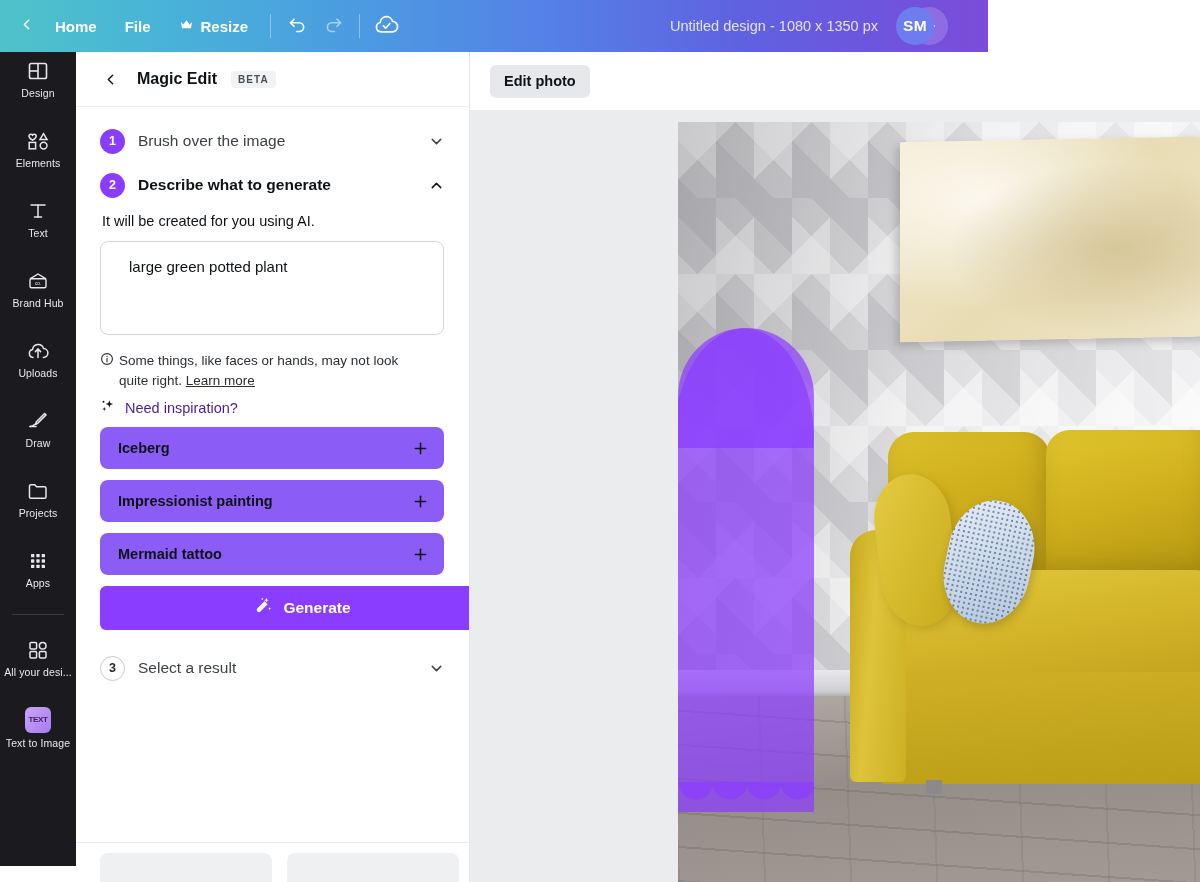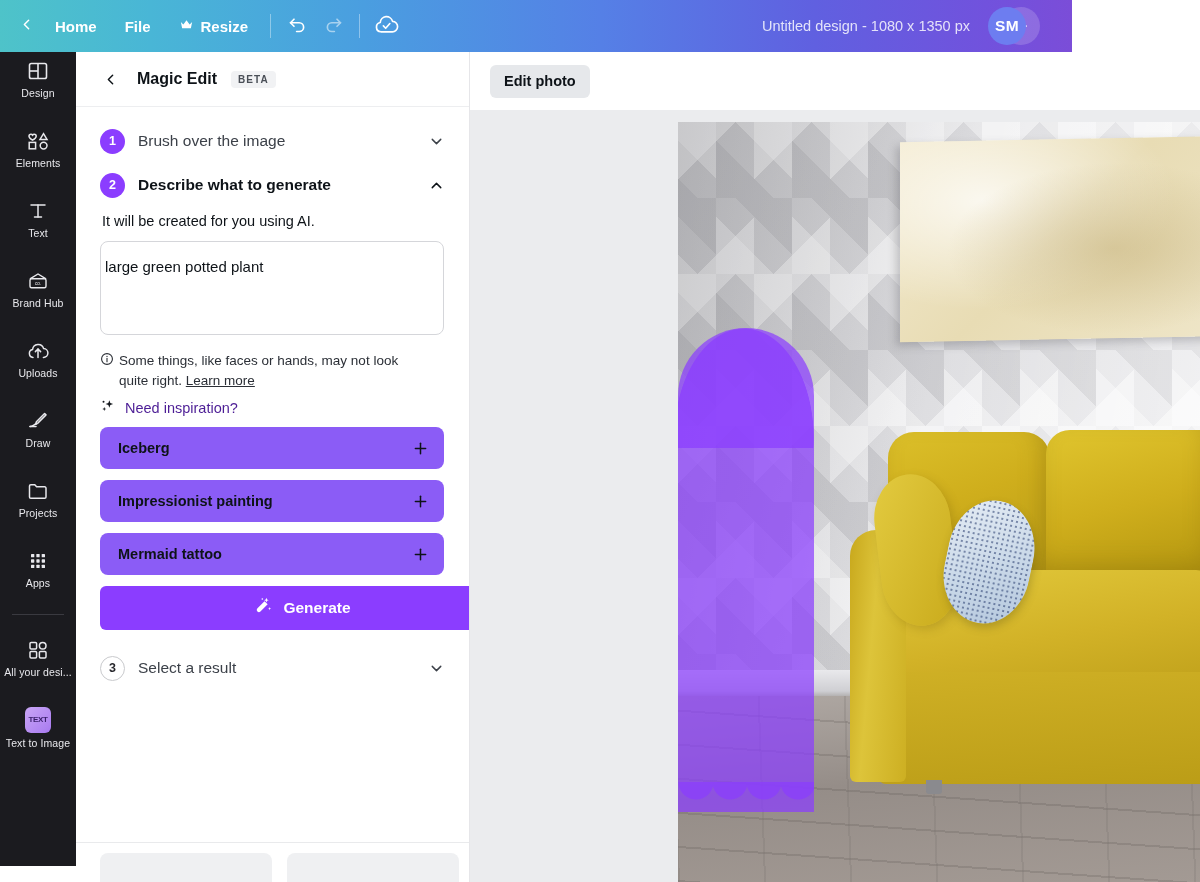--- a/index.html
+++ b/index.html
@@ -6,21 +6,21 @@
   html, body {
     width: 1200px; height: 882px;
     overflow: hidden;
     font-family: "Liberation Sans", sans-serif;
     background: #ffffff;
   }
 
   
   .topbar {
     position: absolute; top: 0; left: 0;
-    width: 1072px; height: 52px;
+    width: 988px; height: 52px;
     background: linear-gradient(90deg, #4ec3c9 0%, #49b6d6 14%, #4a9ee0 34%, #5580e6 56%, #6060e0 76%, #7152dd 92%, #7b4dd8 100%);
     display: flex; align-items: center;
     color: #ffffff;
     z-index: 40;
   }
   .tb-left { display: flex; align-items: center; height: 100%; padding-left: 14px; gap: 0; }
   .tb-item {
     display: flex; align-items: center; gap: 7px;
     height: 34px; padding: 0 14px;
     border-radius: 6px; cursor: pointer;
@@ -29,21 +29,21 @@
   }
   .tb-back { padding: 0 6px 0 4px; }
   .tb-sep { width: 1px; height: 24px; background: rgba(255,255,255,.38); margin: 0 8px; }
   .tb-icon-btn {
     width: 36px; height: 34px; display: flex; align-items: center; justify-content: center;
     border-radius: 6px; cursor: pointer;
   }
   .tb-icon-btn.dim { opacity: .52; }
   .tb-right {
     margin-left: auto; display: flex; align-items: center;
-    padding-right: 8px; gap: 0;
+    padding-right: 16px; gap: 0;
   }
   .tb-title {
     font-size: 14.5px; color: rgba(255,255,255,.82);
     padding: 0 10px; white-space: nowrap; cursor: pointer;
     font-weight: 400;
   }
   .avatars { position: relative; display: flex; align-items: center; margin-left: 8px; }
   .avatar {
     width: 38px; height: 38px; border-radius: 50%;
     background: #6d7df0;
@@ -125,21 +125,21 @@
   }
   .step-label { font-size: 15.5px; color: #3c4149; font-weight: 400; }
   .step-label.bold { font-weight: 700; color: #0e1318; }
   .chev { margin-left: auto; display: flex; align-items: center; }
 
   .sub-text { font-size: 14.5px; color: #0e1318; margin: 6px 0 12px 2px; }
 
   .prompt-box {
     width: 344px; height: 94px;
     border: 1px solid #d5d6da; border-radius: 8px;
-    padding: 14px 4px;
+    padding: 14px 28px;
     font-family: "Liberation Sans", sans-serif;
     font-size: 15px; color: #0e1318; line-height: 1.4;
     resize: none; outline: none; background: #ffffff;
   }
   .prompt-box::placeholder { color: #8d9096; }
 
   .note {
     display: flex; gap: 5px; margin-top: 12px;
     font-size: 13.5px; color: #2b2f36; line-height: 1.45; width: 330px;
   }

